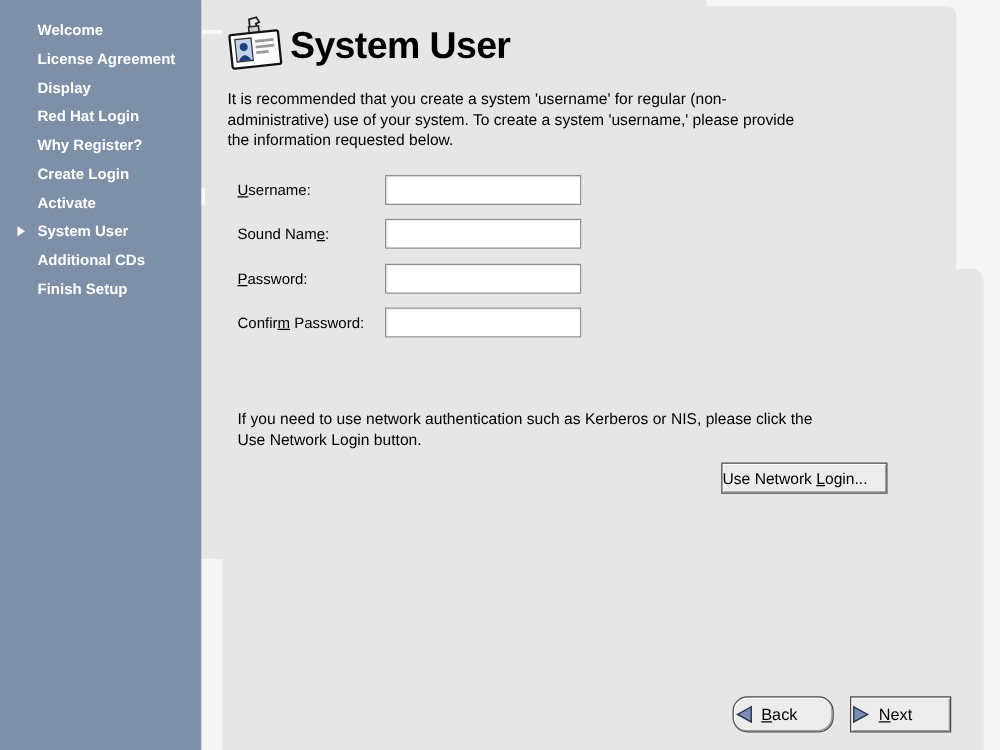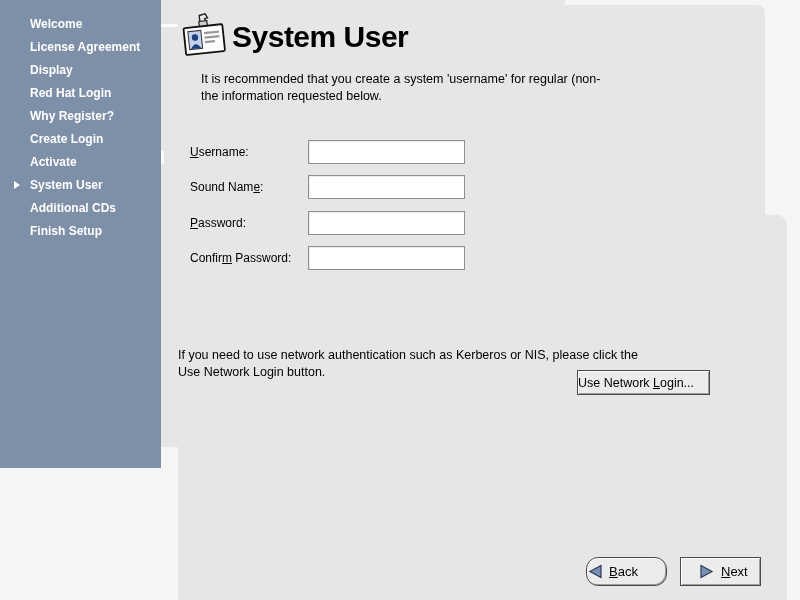--- a/index.html
+++ b/index.html
@@ -6,21 +6,21 @@
   html,body { width:800px; height:600px; }
   body {
     position:relative;
     font-family:"Liberation Sans", sans-serif;
     background:#f5f5f5;
     overflow:hidden;
     color:#000;
   }
   
   .sidebar {
-    position:absolute; left:0; top:0; width:161px; height:468px;
+    position:absolute; left:0; top:0; width:161px; height:600px;
     background:#7e8fa8; padding-top:12px;text-align:right;
   }
   .side-item {
     height:23px; display:flex; align-items:center;
     color:#ffffff; font-size:12px; font-weight:bold;
   }
   .side-item .arrow-slot {
     width:16px; margin-left:14px; display:flex; align-items:center; justify-content:flex-start;
   }
   .side-item .tri {
@@ -37,22 +37,22 @@
   .panel-b  { left:178px; top:215px; width:609px; height:385px; border-top-right-radius:10px; }
   .notch-h { position:absolute; left:161px; top:24px; width:17px; height:3px; background:#fafafa; border-radius:2px; }
   .notch-v { position:absolute; left:161px; top:150px; width:3px; height:14px; background:#fafafa; border-radius:2px; }
   
   .header-icon { position:absolute; left:182px; top:12px; width:46px; height:50px; }
   .page-title {
     position:absolute; left:232px; top:20px;
     font-size:30px; font-weight:bold; letter-spacing:-0.5px; color:#000;
   }
   
-  .intro { position:absolute; left:201px; top:71px; width:560px; font-size:12.5px; line-height:16.5px; }
-  .net-text { position:absolute; left:178px; top:327px; width:560px; font-size:12.5px; line-height:16.5px;margin-top:20px; }
+  .intro { position:absolute; left:182px; top:71px; width:560px; font-size:12.5px; line-height:16.5px; }
+  .net-text { position:absolute; left:190px; top:327px; width:560px; font-size:12.5px; line-height:16.5px; }
   
   .form-row { position:absolute; left:190px; height:24px; display:flex; align-items:center; }
   .form-row label { font-size:12px; }
   .row-0 { top:140px; } .row-1 { top:175px; } .row-2 { top:211px; } .row-3 { top:246px; }
   .text-entry {
     position:absolute; left:308px; width:157px; height:24px;
     border:1px solid #8f8f8f; background:#ffffff; font-size:12.5px;
     padding:0 4px; outline:none;
     box-shadow: inset 1px 1px 0 rgba(0,0,0,0.07);
   }
@@ -64,21 +64,21 @@
     background:#ececec;
     border:1px solid #4a4a4a;
     box-shadow: inset 1px 1px 0 #ffffff, inset -1px -1px 0 #9c9c9c;
     font-family:"Liberation Sans", sans-serif;
     font-size:12.5px; color:#000;
     display:flex; align-items:center; 
     cursor:default;
   }
   .net-btn { left:577px; top:370px; width:133px; height:25px; }
   .back-btn { left:586px; top:557px; width:81px; height:29px; font-size:13px; gap:6px;border-radius:12px; }
-  .next-btn { left:680px; top:557px; width:81px; height:29px; font-size:13px; gap:6px;padding-left:18px; }
+  .next-btn { left:680px; top:557px; width:81px; height:29px; font-size:13px; gap:6px; }
   .nav-arrow { width:16px; height:15px; display:block; }
 </style>
 </head>
 <body>
 
 <div class="panel panel-a1"></div>
 <div class="panel panel-a2"></div>
 <div class="panel panel-b"></div>
 <div class="notch-h"></div>
 <div class="notch-v"></div>
@@ -160,20 +160,21 @@
 
     <rect x="23" y="20" width="15" height="2.2" fill="#9a9a9a"></rect>
     <rect x="23" y="24.5" width="15" height="2.2" fill="#9a9a9a"></rect>
     <rect x="23" y="29" width="10" height="2.2" fill="#9a9a9a"></rect>
   </g>
 </svg>
 <div class="page-title">System User</div>
 
 <div class="intro">
   <div>It is recommended that you create a system 'username' for regular (non-</div>
+  <div>administrative) use of your system. To create a system 'username,' please provide</div>
   <div>the information requested below.</div>
 </div>
 
 <div class="form-row row-0">
   <label><span></span><span class="mn">U</span><span>sername:</span></label>
 </div>
 <input class="text-entry entry-0" type="text" value="" style="">
 
 <div class="form-row row-1">
   <label><span>Sound Nam</span><span class="mn">e</span><span>:</span></label>

